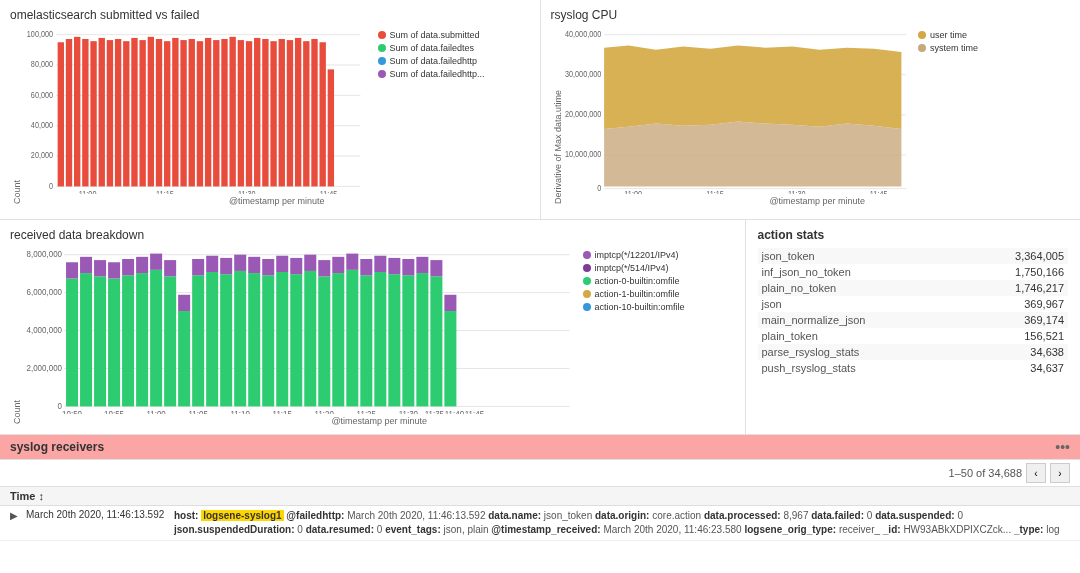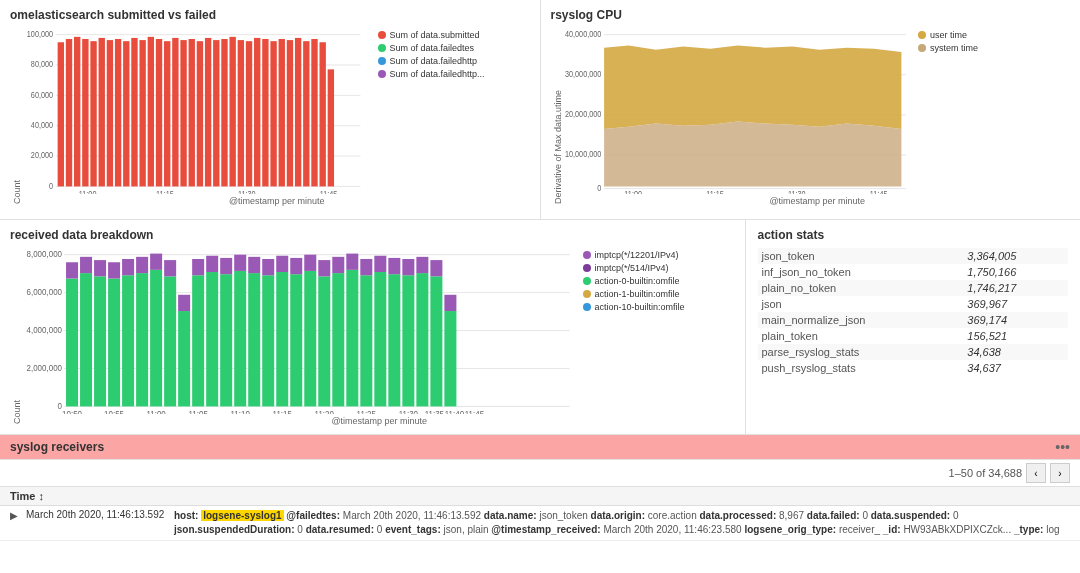--- a/index.html
+++ b/index.html
@@ -32,21 +32,21 @@
       position: relative;
       border-right: 1px solid #e0e0e0;
     }
 
     .chart-panel:last-child {
       border-right: none;
     }
 
     .chart-title {
       font-size: 12px;
-      font-weight: bold;
+      font-weight: normal;
       color: #333;
       margin-bottom: 4px;
     }
 
     .chart-area {
       display: flex;
       height: 180px;
     }
 
     .y-axis-label {
@@ -136,23 +136,22 @@
     .stats-table tr td {
       padding: 2px 4px;
       font-size: 11px;
     }
 
     .stats-table tr td:first-child {
       color: #555;
     }
 
     .stats-table tr td:last-child {
-      text-align: left;
+      text-align: right;
       color: #333;
-      font-style: italic;
     }
 
     .stats-table tr:nth-child(odd) {
       background: #f8f8f8;
     }
 
     
     .bottom-row {
       display: flex;
       flex-direction: column;
@@ -634,21 +633,21 @@
     </div>
     <div class="table-header">
       <span class="col-time">Time ↕</span>
     </div>
     <div class="table-row-container">
       <div class="table-row">
         <span class="expand-arrow">▶</span>
         <span class="row-time">March 20th 2020, 11:46:13.592</span>
         <span class="row-source">
           <span class="field-label">host: </span><span class="highlight-host">logsene-syslog1</span>
-          <span class="field-label"> @failedtes: </span><span class="field-value">March 20th 2020, 11:46:13.592</span>
+          <span class="field-label"> @failedhttp: </span><span class="field-value">March 20th 2020, 11:46:13.592</span>
           <span class="field-label"> data.name: </span><span class="field-value">json_token</span>
           <span class="field-label"> data.origin: </span><span class="field-value">core.action</span>
           <span class="field-label"> data.processed: </span><span class="field-value">8,967</span>
           <span class="field-label"> data.failed: </span><span class="field-value">0</span>
           <span class="field-label"> data.suspended: </span><span class="field-value">0</span>
           <br>
           <span class="field-label">json.suspendedDuration: </span><span class="field-value">0</span>
           <span class="field-label"> data.resumed: </span><span class="field-value">0</span>
           <span class="field-label"> event_tags: </span><span class="field-value">json, plain</span>
           <span class="field-label"> @timestamp_received: </span><span class="field-value">March 20th 2020, 11:46:23.580</span>

